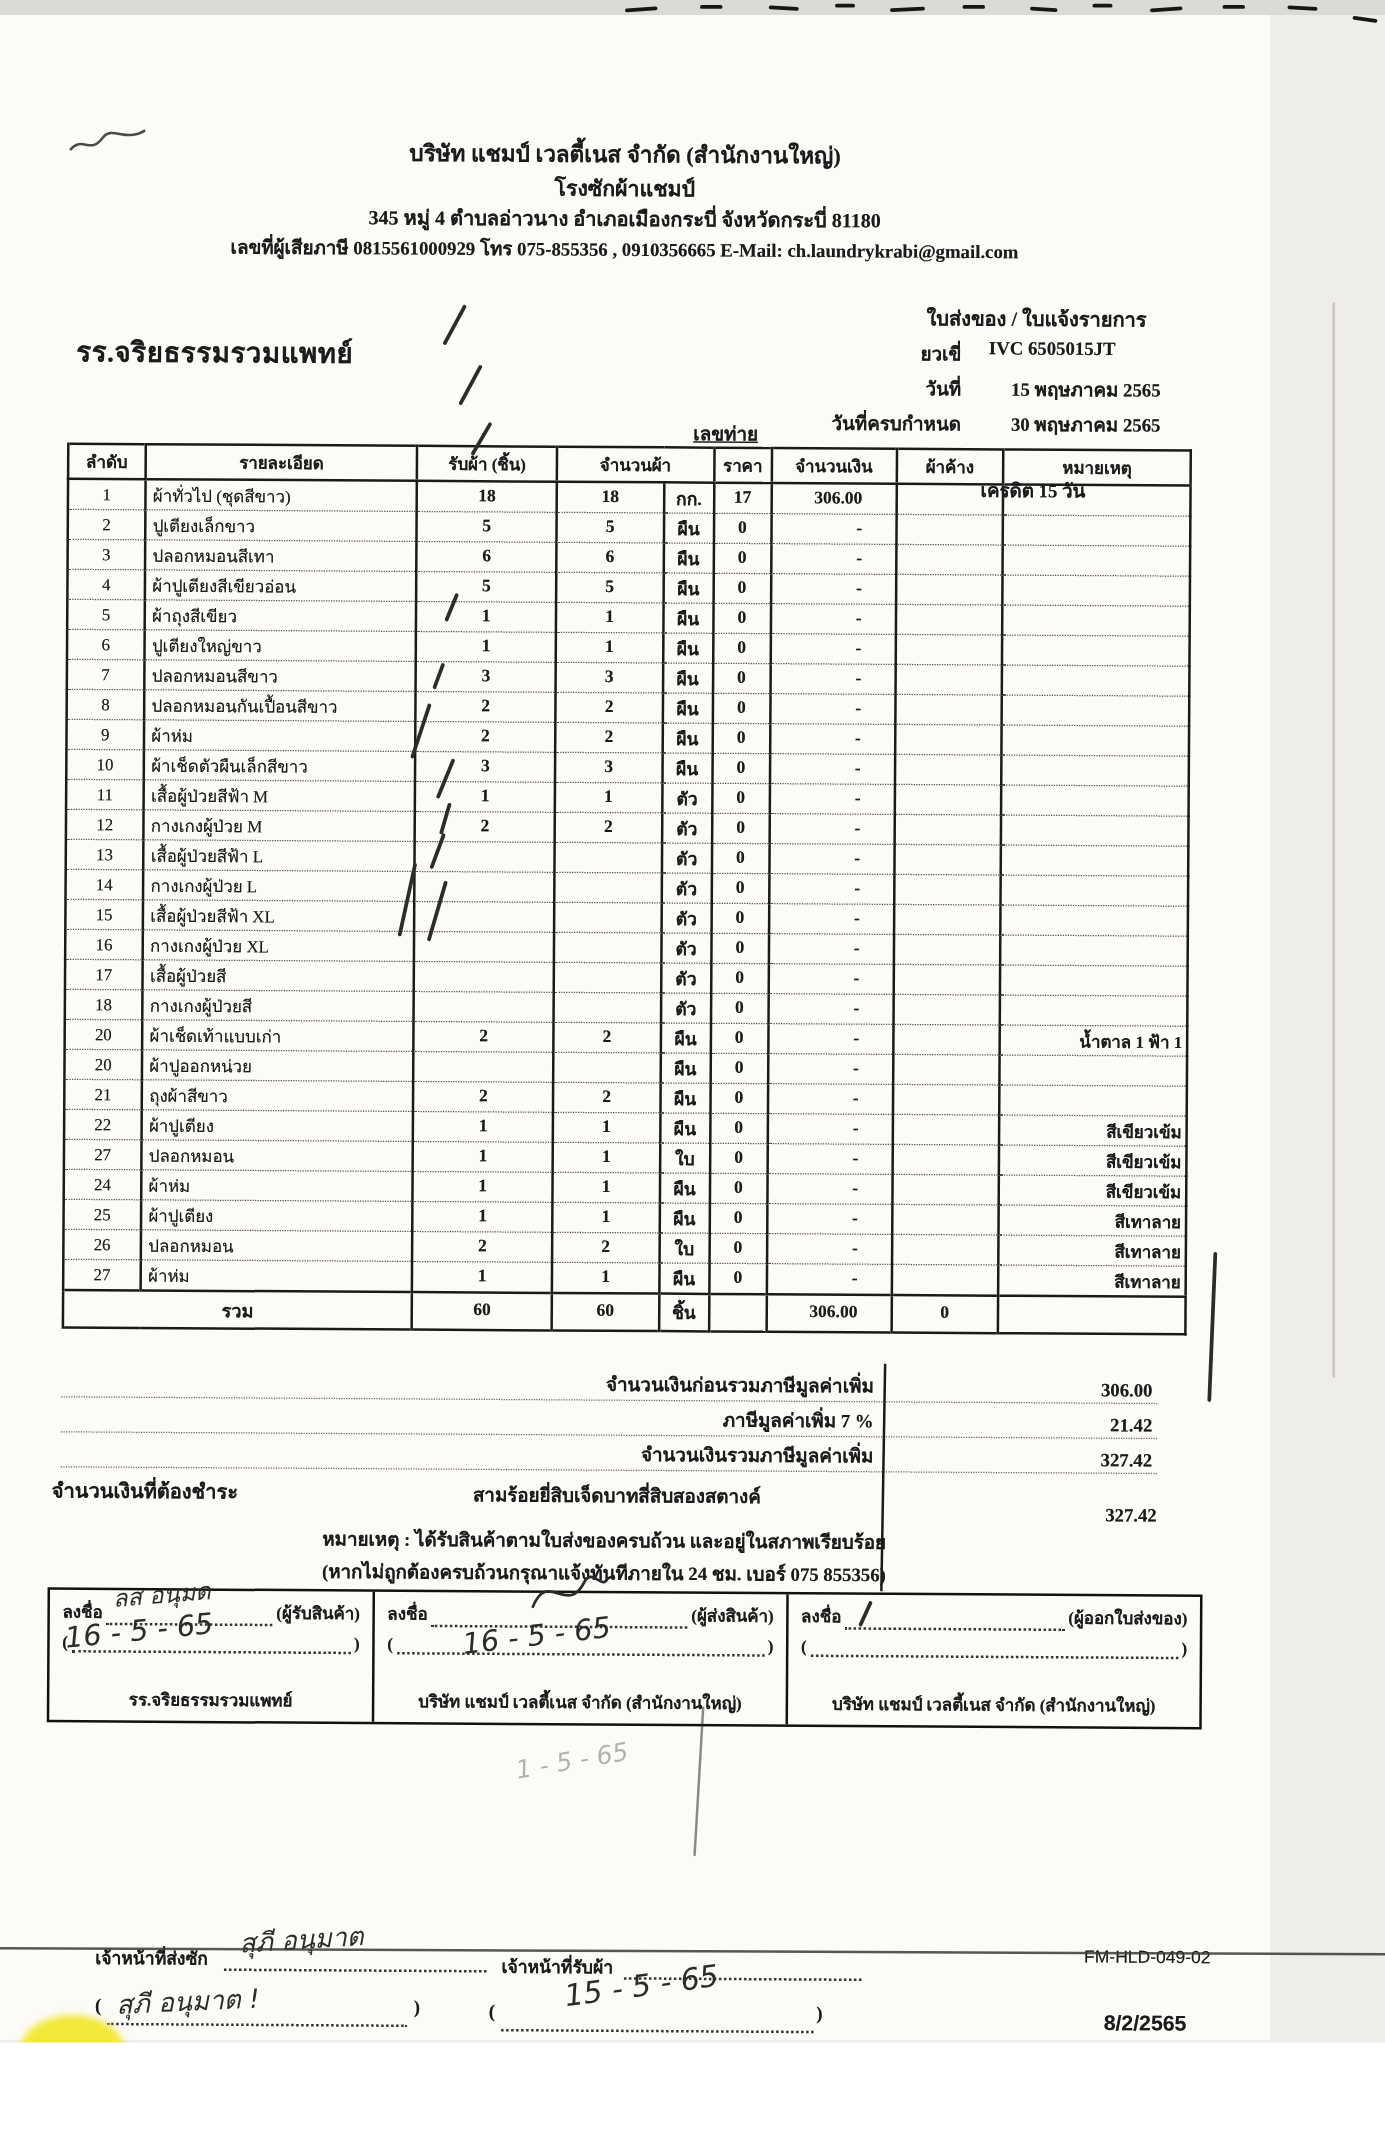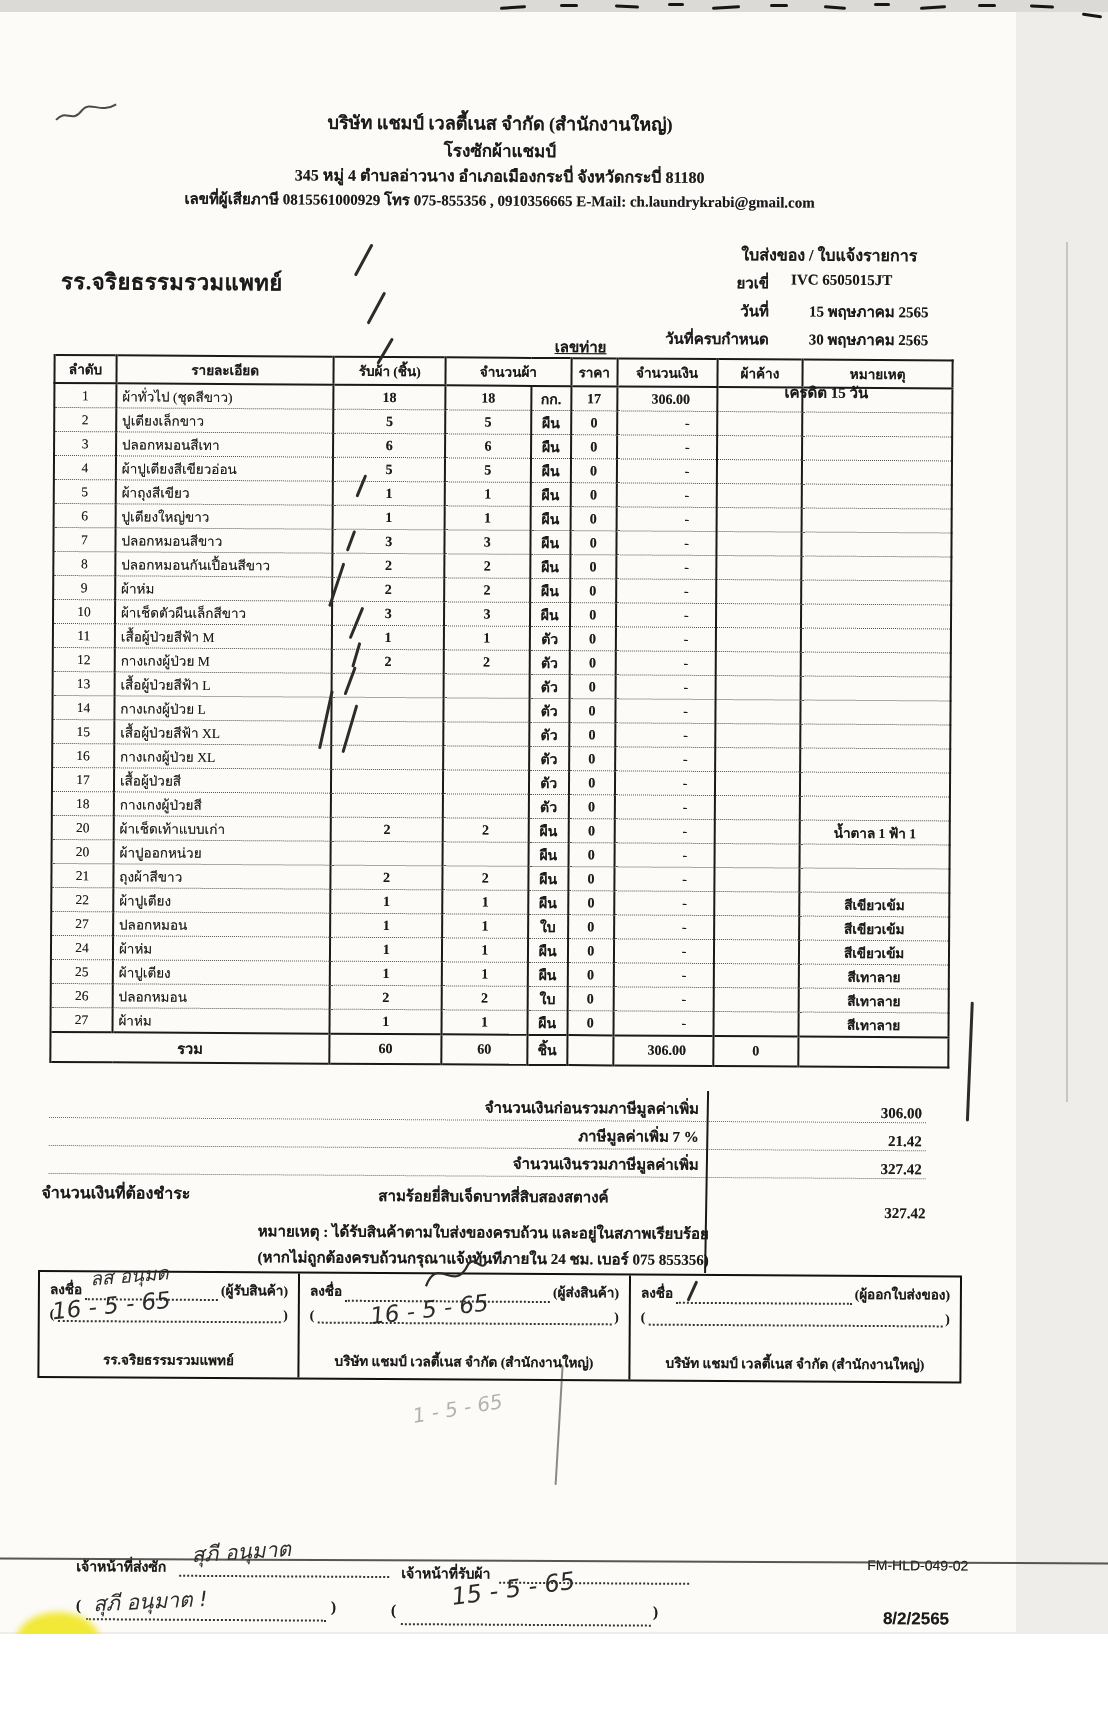--- a/index.html
+++ b/index.html
@@ -33,21 +33,21 @@
     border:2.5px solid #1a1a1a;font-size:13.5px;}
   table.items th{border-left:2px solid #1a1a1a;border-bottom:2px solid #1a1a1a;
     font-size:13.5px;font-weight:700;height:26px;padding:0 2px;}
   table.items td{border-left:2px solid #1a1a1a;border-bottom:1px dotted #55524e;
     height:23px;padding:0 3px;vertical-align:middle;}
   table.items td.c-desc{text-align:left;padding-left:5px;}
   table.items td.c-no{text-align:center;}
   table.items td.c-num,table.items td.c-unit{text-align:center;font-weight:700;font-size:14px;}
   table.items td.c-amt{text-align:right;padding-right:26px;font-weight:700;font-size:14px;}
   table.items td.c-pend{text-align:center;}
-  table.items td.c-note{text-align:center;font-weight:700;}
+  table.items td.c-note{text-align:right;font-weight:700;}
   table.items tfoot td{border-top:2px solid #1a1a1a;border-bottom:none;height:28px;font-weight:700;font-size:14.5px;}
   table.items tfoot td.t-label{text-align:center;}
   
   .summary{position:absolute;left:55px;top:1078px;width:877px;font-weight:700;}
   .sum-row{display:flex;height:27px;align-items:flex-end;border-bottom:1px dotted #6b6863;}
   .sum-row .sl{width:650px;text-align:right;font-size:15px;padding-right:10px;}
   .sum-row .sv{flex:1;text-align:right;font-size:15px;padding-right:4px;}
   .vline{position:absolute;background:#1a1a1a;}
   .due-label{position:absolute;left:48px;top:1168px;font-size:16px;font-weight:700;}
   .due-words{position:absolute;left:300px;top:1170px;width:400px;text-align:center;font-size:15px;font-weight:700;}

